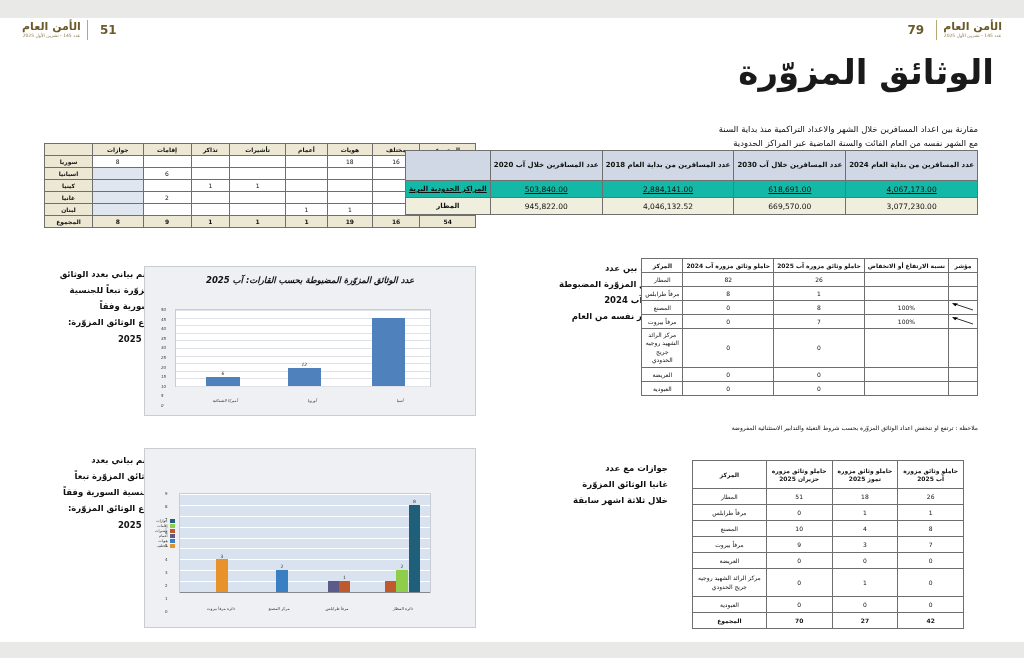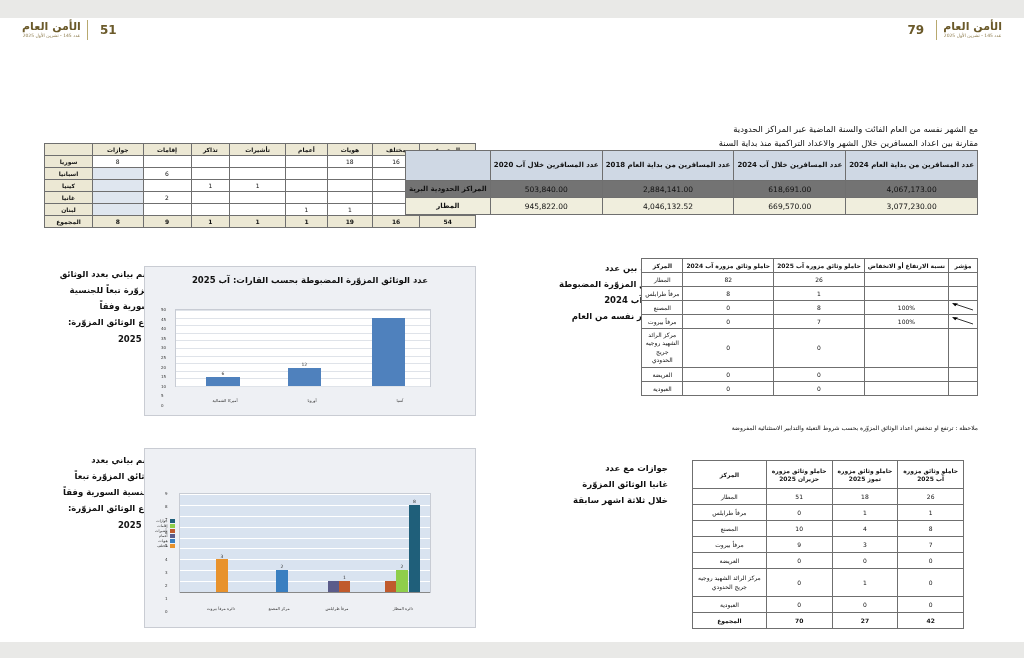--- a/index.html
+++ b/index.html
@@ -75,21 +75,21 @@
   .tbl-countries .total td { background:#ece8d4; font-weight:bold; }
   .tbl-countries .shade { background:#dfe6ef; }
   
   .tbl-trav { position:absolute; top:150px; right:46px; width:432px; }
   .tbl-trav th {
     background:#cfd8e4; font-weight:bold; font-size:7px; height:30px;
     line-height:1.35; white-space:normal;
   }
   .tbl-trav td { height:17px; font-size:7.5px; }
   .tbl-trav td.lbl { background:#e6eaf1; font-weight:bold; font-size:7px; }
-  .tbl-trav tr.r1 td { background:#737373; }
+  .tbl-trav tr.r1 td { background:#14b8a6;text-decoration:underline; }
   .tbl-trav tr.r2 td { background:#f0eedd; }
   
   .tbl-mid { position:absolute; top:258px; right:46px; width:300px; }
   .tbl-mid td, .tbl-mid th { height:14px; font-size:6px; }
   .tbl-mid thead th { background:#fff; font-weight:bold; font-size:6px; }
   .tbl-mid td.name { width:78px; }
   
   .tbl-bot { position:absolute; top:460px; right:60px; width:272px; }
   .tbl-bot td, .tbl-bot th { height:16px; font-size:6px; }
   .tbl-bot thead th { background:#fff; font-weight:bold; font-size:6px; line-height:1.3; white-space:normal; }
@@ -98,21 +98,21 @@
   .note {
     position:absolute; top:424px; right:46px;
     font-size:6px; color:#111; direction:rtl;
   }
   
   .chartbox {
     position:absolute;
     background:#eef0f4;
     border:1px solid #c9ccd3;
   }
-  .chart1 { top:266px; right:548px; width:332px; height:150px; }
+  .chart1 { top:266px; right:548px; width:332px; height:150px;font-style:italic; }
   .chart2 { top:448px; right:548px; width:332px; height:180px; }
   .chart-inner { position:absolute; inset:8px; }
   .chart-title {
     text-align:center; font-size:8.5px; font-weight:bold; color:#111;
     direction:rtl; line-height:1.4;
   }
   .plot {
     position:absolute; background:#fff; border:1px solid #c8ccd4;
   }
   .yaxis-lbl {
@@ -156,20 +156,21 @@
 
   <div class="hdr hdr-left">
     <div class="hdr-num">51</div>
     <div class="hdr-sep"></div>
     <div style="text-align:center">
       <div class="hdr-title">الأمن العام</div>
       <div class="hdr-sub">عدد 145 - تشرين الأول 2025</div>
     </div>
   </div>
 
+  <div class="maintitle">الوثائق المزوّرة</div>
 
 
   <table class="tbl tbl-countries">
     <thead>
       <tr>
         <th>المجموع</th>
         <th>مختلف</th>
         <th>هويات</th>
         <th>أعمام</th>
         <th>تأشيرات</th>
@@ -243,29 +244,29 @@
         <td>1</td>
         <td>1</td>
         <td>9</td>
         <td>8</td>
         <td class="rowlabel">المجموع</td>
       </tr>
     </tbody>
   </table>
 
   <div class="caption" style="top:122px; right:46px; width:432px;">
+    <div>مقارنة بين اعداد المسافرين خلال الشهر والاعداد التراكمية منذ بداية السنة</div>
     <div>مع الشهر نفسه من العام الفائت والسنة الماضية عبر المراكز الحدودية</div>
-    <div>مقارنة بين اعداد المسافرين خلال الشهر والاعداد التراكمية منذ بداية السنة</div>
   </div>
 
   <table class="tbl tbl-trav">
     <thead>
       <tr>
         <th style="width:100px">عدد المسافرين من بداية العام 2024</th>
-        <th style="width:100px">عدد المسافرين خلال آب 2024</th>
+        <th style="width:100px">عدد المسافرين خلال آب 2030</th>
         <th style="width:100px">عدد المسافرين من بداية العام 2018</th>
         <th style="width:90px">عدد المسافرين خلال آب 2020</th>
         <th style="width:98px"></th>
       </tr>
     </thead>
     <tbody>
       <tr class="r1">
         <td>4,067,173.00</td>
         <td>618,691.00</td>
         <td>2,884,141.00</td>

